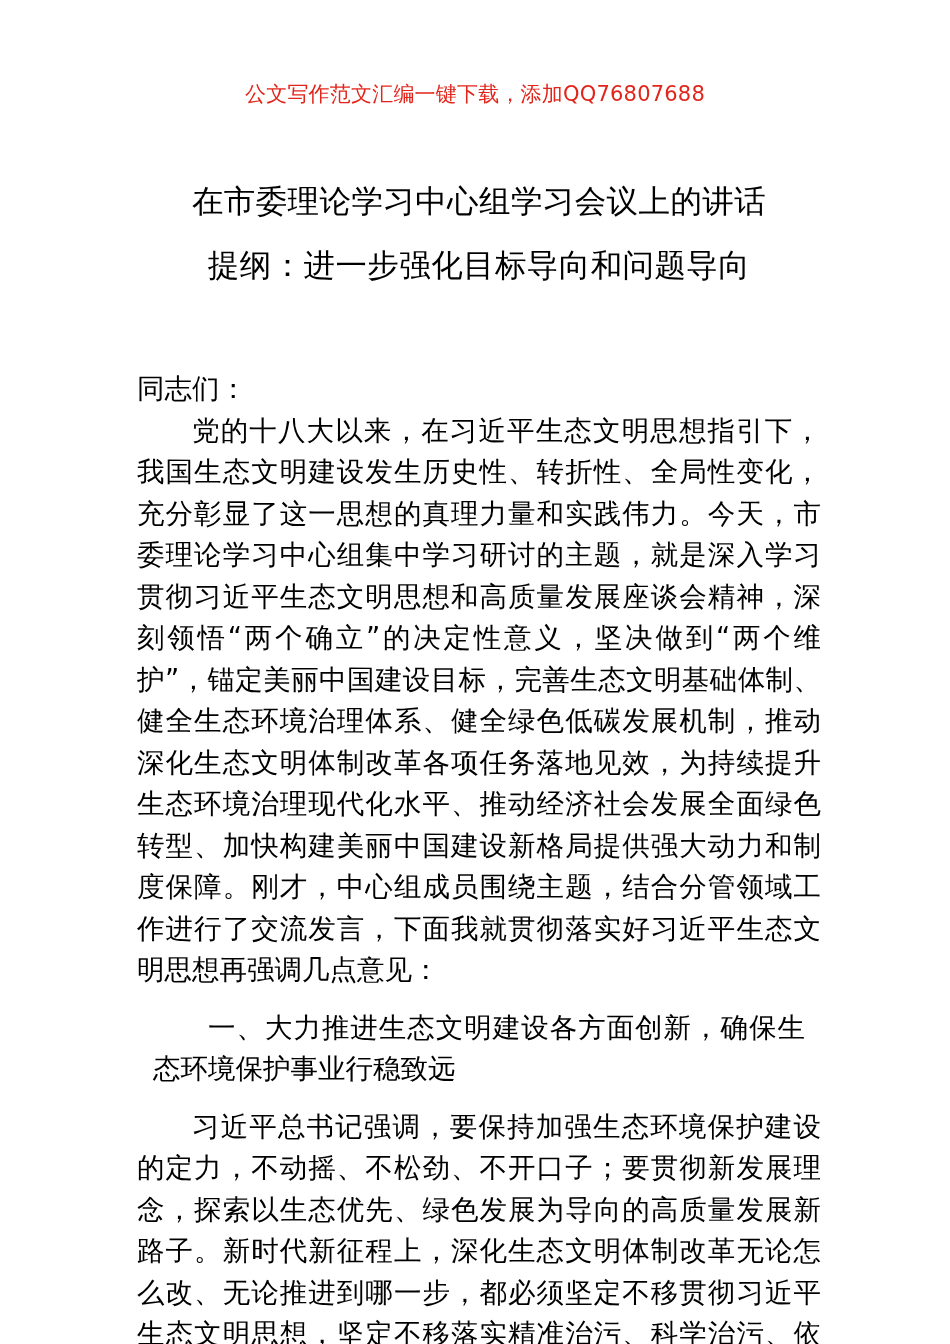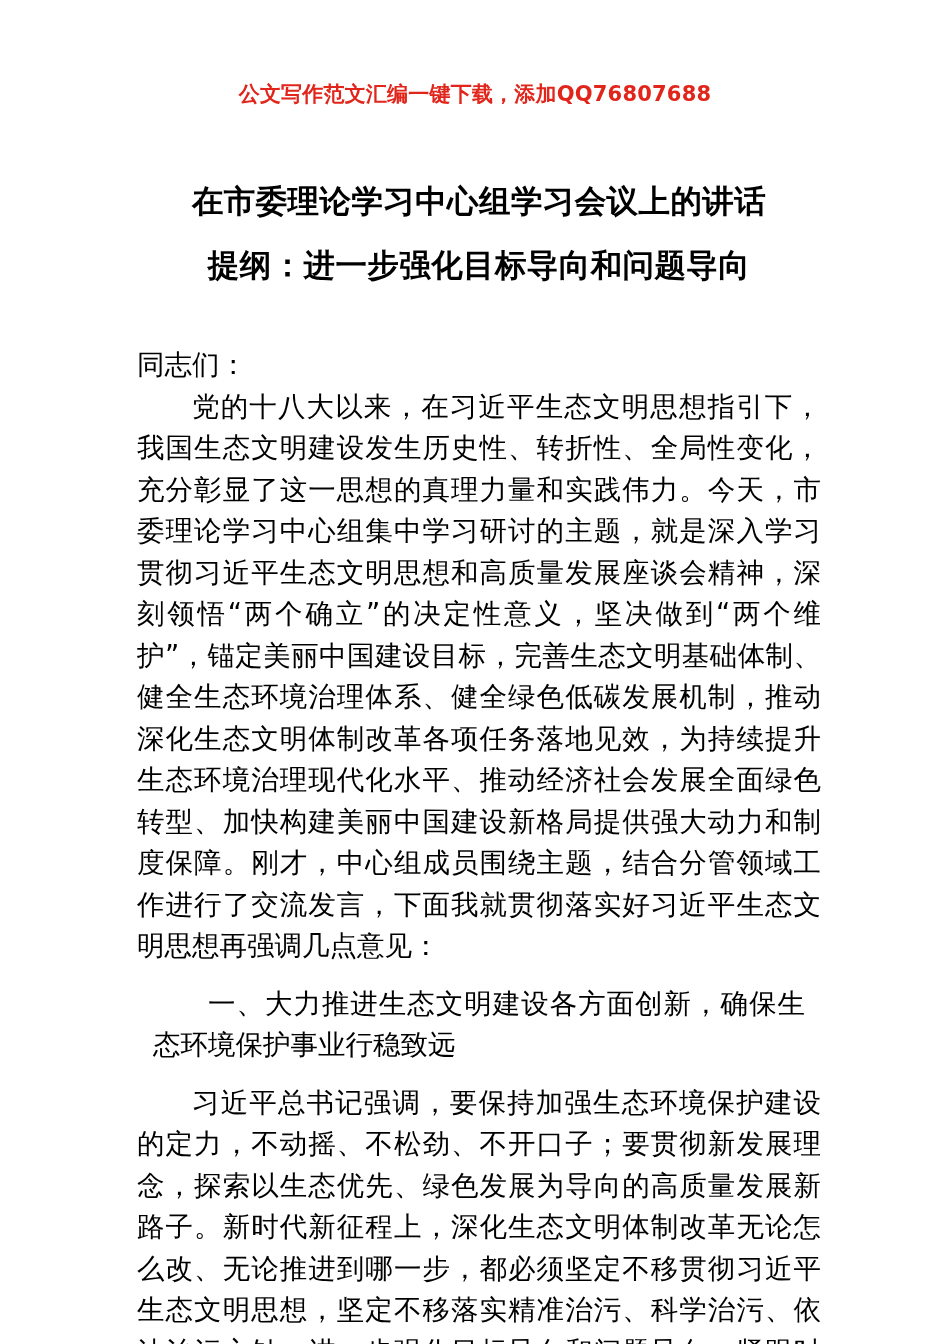--- a/index.html
+++ b/index.html
@@ -32,35 +32,34 @@
     text-align: center;
     line-height: 1;
   }
   .promo-text {
     display: inline-block;
     font-family: "DejaVu Sans", "Liberation Sans", sans-serif;
     font-size: 21px;
     letter-spacing: 0.2px;
     color: #e1251b;
     white-space: nowrap;
-    font-weight: bold;
   }
 
   
   .doc {
     position: absolute;
     top: 172px;
     left: 137px;
     width: 684px;
   }
 
   
   .doc-title {
     font-size: 31.5px;
-    font-weight: bold;
+    font-weight: normal;
     line-height: 58px;
     text-align: center;
     letter-spacing: 0.4px;
     color: #000000;
     margin: 0;
   }
   .doc-title .tline {
     display: block;
     white-space: nowrap;
   }
@@ -78,20 +77,21 @@
     text-align: justify;
     text-justify: inter-ideograph;
     letter-spacing: 0px;
     color: #000000;
   }
   p.indent {
     text-indent: 2em;
   }
   p.noindent {
     text-indent: 0;
+    margin-top: 24px;
   }
   p.section-head {
     margin: 16px;
     font-size: 27.5px;
     line-height: 41.5px;
     text-align: justify;
     text-justify: inter-ideograph;
     text-indent: 2em;
     color: #000000;
   }

